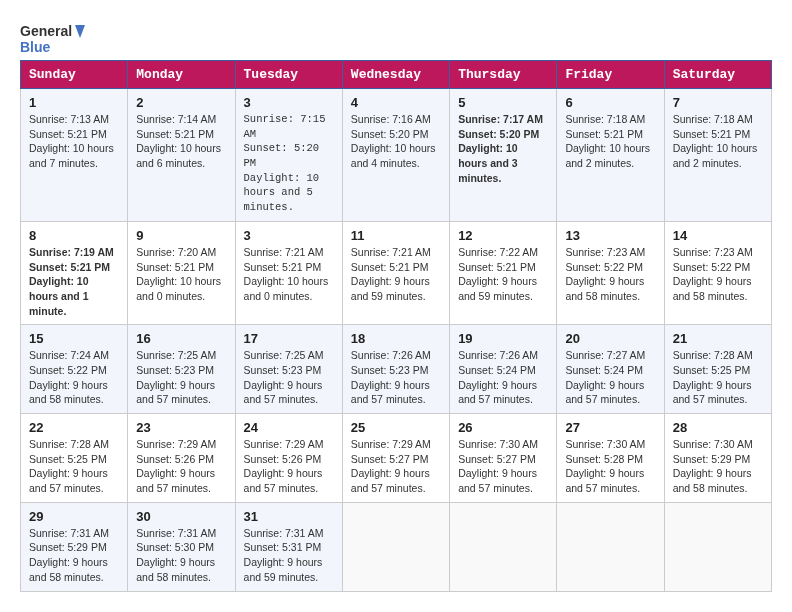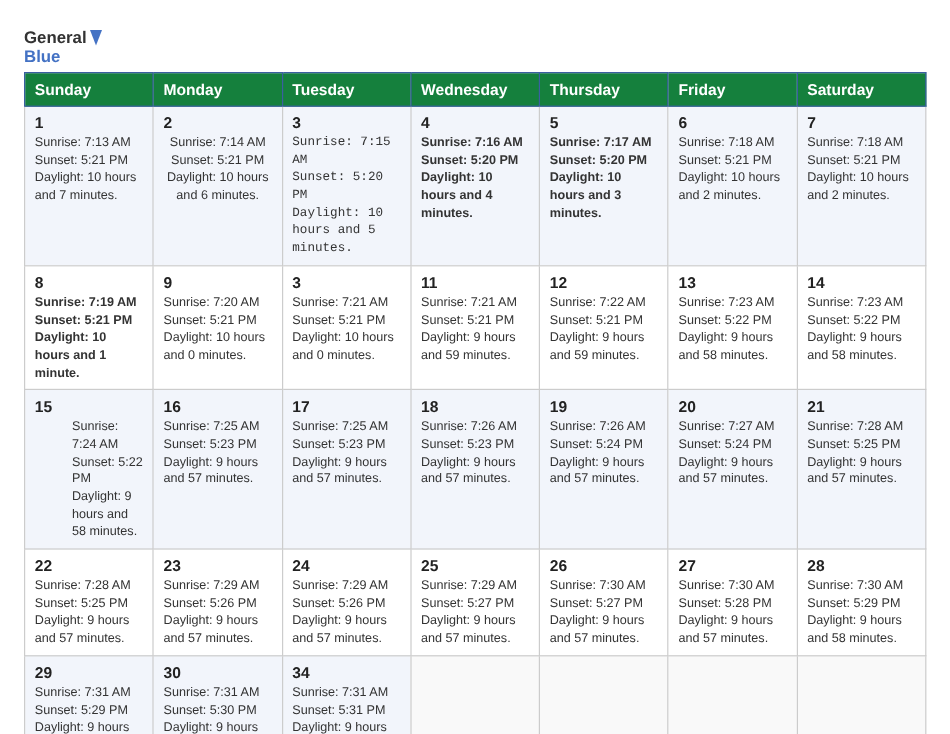--- a/index.html
+++ b/index.html
@@ -31,27 +31,28 @@
     .subtitle {
       font-size: 16px;
       color: #555;
     }
     .calendar {
       width: 100%;
       border-collapse: collapse;
       font-size: 11px;
     }
     .calendar thead th {
-      background-color: #15803d;
+      background-color: #be185d;
       color: #fff;
       text-align: left;
       padding: 6px 8px;
       font-size: 13px;
       font-weight: bold;
       border: 1px solid #3a5fa0;
+      font-family: Liberation Mono, monospace;
     }
     .calendar tbody td {
       vertical-align: top;
       padding: 6px 8px;
       border: 1px solid #ccc;
       width: calc(100% / 7);
       min-height: 80px;
     }
     .calendar tbody tr:nth-child(odd) td {
       background-color: #f2f5fb;
@@ -107,33 +108,33 @@
   <tbody id="calendar-body">
       <tr>
         <td>
           <span class="day-num">1</span>
           <div class="day-info" style="white-space: pre-line;">Sunrise: 7:13 AM
 Sunset: 5:21 PM
 Daylight: 10 hours and 7 minutes.</div>
         </td>
         <td>
           <span class="day-num">2</span>
-          <div class="day-info" style="white-space: pre-line; text-align: center;">Sunrise: 7:14 AM
+          <div class="day-info" style="white-space: pre-line;">Sunrise: 7:14 AM
 Sunset: 5:21 PM
 Daylight: 10 hours and 6 minutes.</div>
         </td>
         <td>
           <span class="day-num">3</span>
           <div class="day-info" style="white-space: pre-line; font-family: Liberation Mono, monospace;">Sunrise: 7:15 AM
 Sunset: 5:20 PM
 Daylight: 10 hours and 5 minutes.</div>
         </td>
         <td>
           <span class="day-num">4</span>
-          <div class="day-info" style="white-space: pre-line; font-weight: bold;">Sunrise: 7:16 AM
+          <div class="day-info" style="white-space: pre-line;">Sunrise: 7:16 AM
 Sunset: 5:20 PM
 Daylight: 10 hours and 4 minutes.</div>
         </td>
         <td>
           <span class="day-num">5</span>
           <div class="day-info" style="white-space: pre-line; font-weight: bold;">Sunrise: 7:17 AM
 Sunset: 5:20 PM
 Daylight: 10 hours and 3 minutes.</div>
         </td>
         <td>
@@ -189,21 +190,21 @@
         <td>
           <span class="day-num">14</span>
           <div class="day-info" style="white-space: pre-line;">Sunrise: 7:23 AM
 Sunset: 5:22 PM
 Daylight: 9 hours and 58 minutes.</div>
         </td>
       </tr>
       <tr>
         <td>
           <span class="day-num">15</span>
-          <div class="day-info" style="white-space: pre-line; margin-left: 31px;">Sunrise: 7:24 AM
+          <div class="day-info" style="white-space: pre-line;">Sunrise: 7:24 AM
 Sunset: 5:22 PM
 Daylight: 9 hours and 58 minutes.</div>
         </td>
         <td>
           <span class="day-num">16</span>
           <div class="day-info" style="white-space: pre-line;">Sunrise: 7:25 AM
 Sunset: 5:23 PM
 Daylight: 9 hours and 57 minutes.</div>
         </td>
         <td>
@@ -288,21 +289,21 @@
 Sunset: 5:29 PM
 Daylight: 9 hours and 58 minutes.</div>
         </td>
         <td>
           <span class="day-num">30</span>
           <div class="day-info" style="white-space: pre-line;">Sunrise: 7:31 AM
 Sunset: 5:30 PM
 Daylight: 9 hours and 58 minutes.</div>
         </td>
         <td>
-          <span class="day-num">34</span>
+          <span class="day-num">31</span>
           <div class="day-info" style="white-space: pre-line;">Sunrise: 7:31 AM
 Sunset: 5:31 PM
 Daylight: 9 hours and 59 minutes.</div>
         </td>
         <td class="empty-cell"></td>
         <td class="empty-cell"></td>
         <td class="empty-cell"></td>
         <td class="empty-cell"></td>
       </tr>
     </tbody>

